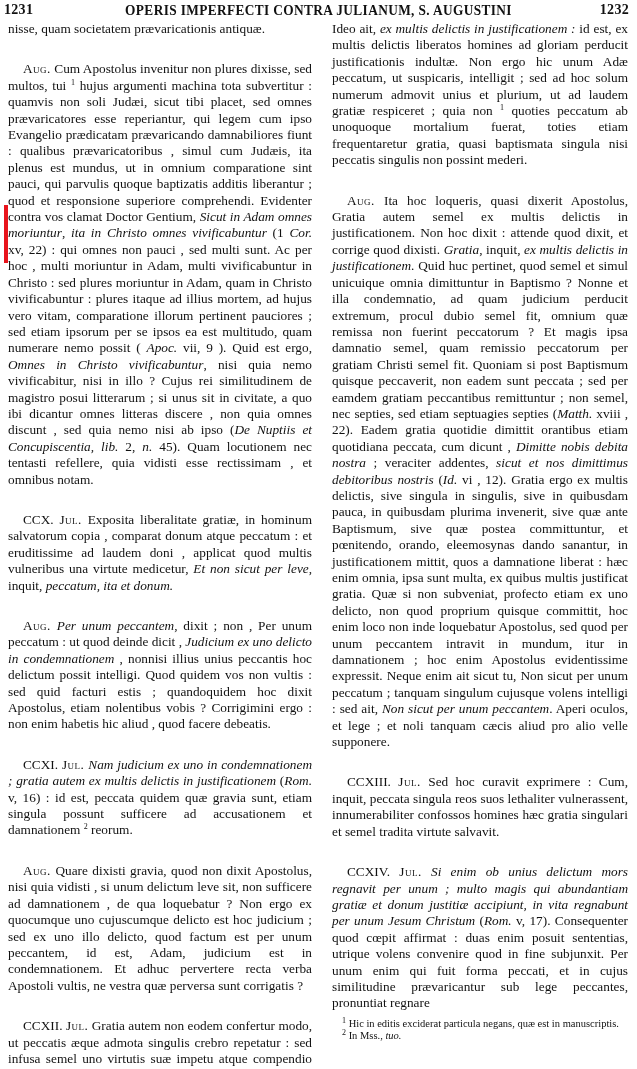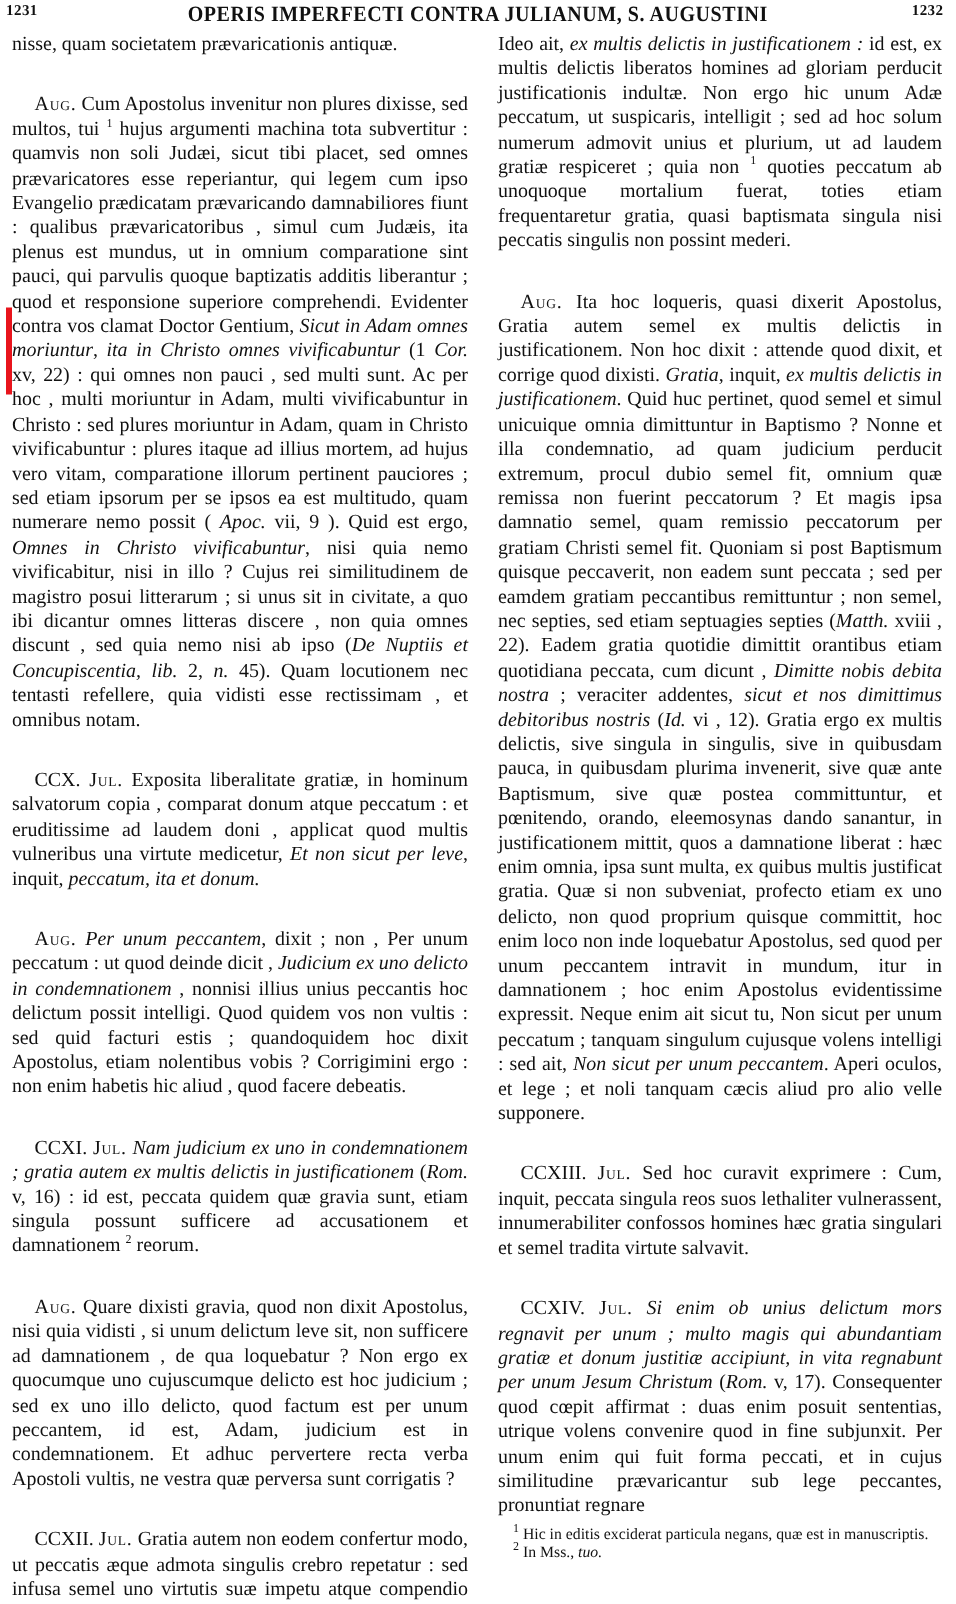--- a/index.html
+++ b/index.html
@@ -1,19 +1,19 @@
 <!DOCTYPE html>
 <html><head>
 <meta charset="utf-8">
 <style>
   html, body { margin:0; padding:0; background:#fff; }
   body { width:637px; height:1069px; position:relative; overflow:hidden;
          font-family:"Liberation Serif", "DejaVu Serif", serif; color:#111; }
   .header { position:absolute; top:2px; left:0; width:637px; height:18px; }
-  .pn { position:absolute; top:0; font-size:10px; font-weight:bold; letter-spacing:0.3px; }
+  .pn { position:absolute; top:0; font-size:14px; font-weight:bold; letter-spacing:0.3px; }
   .pn.left { left:4px; }
   .pn.right { right:8px; }
   .running { position:absolute; top:0; left:0; width:637px; text-align:center;
              font-size:14.5px; letter-spacing:0.4px; font-weight:bold; transform:scaleX(0.92); }
   .col { position:absolute; top:21px; font-size:13.3px; line-height:16.4px;
          text-align:justify; hyphens:manual; }
   .col.left { left:8px; width:304px; }
   .col.right { left:332px; width:296px; }
   .col p { margin:0; }
   .col p.ind { text-indent:15px;margin-top:24px; }

